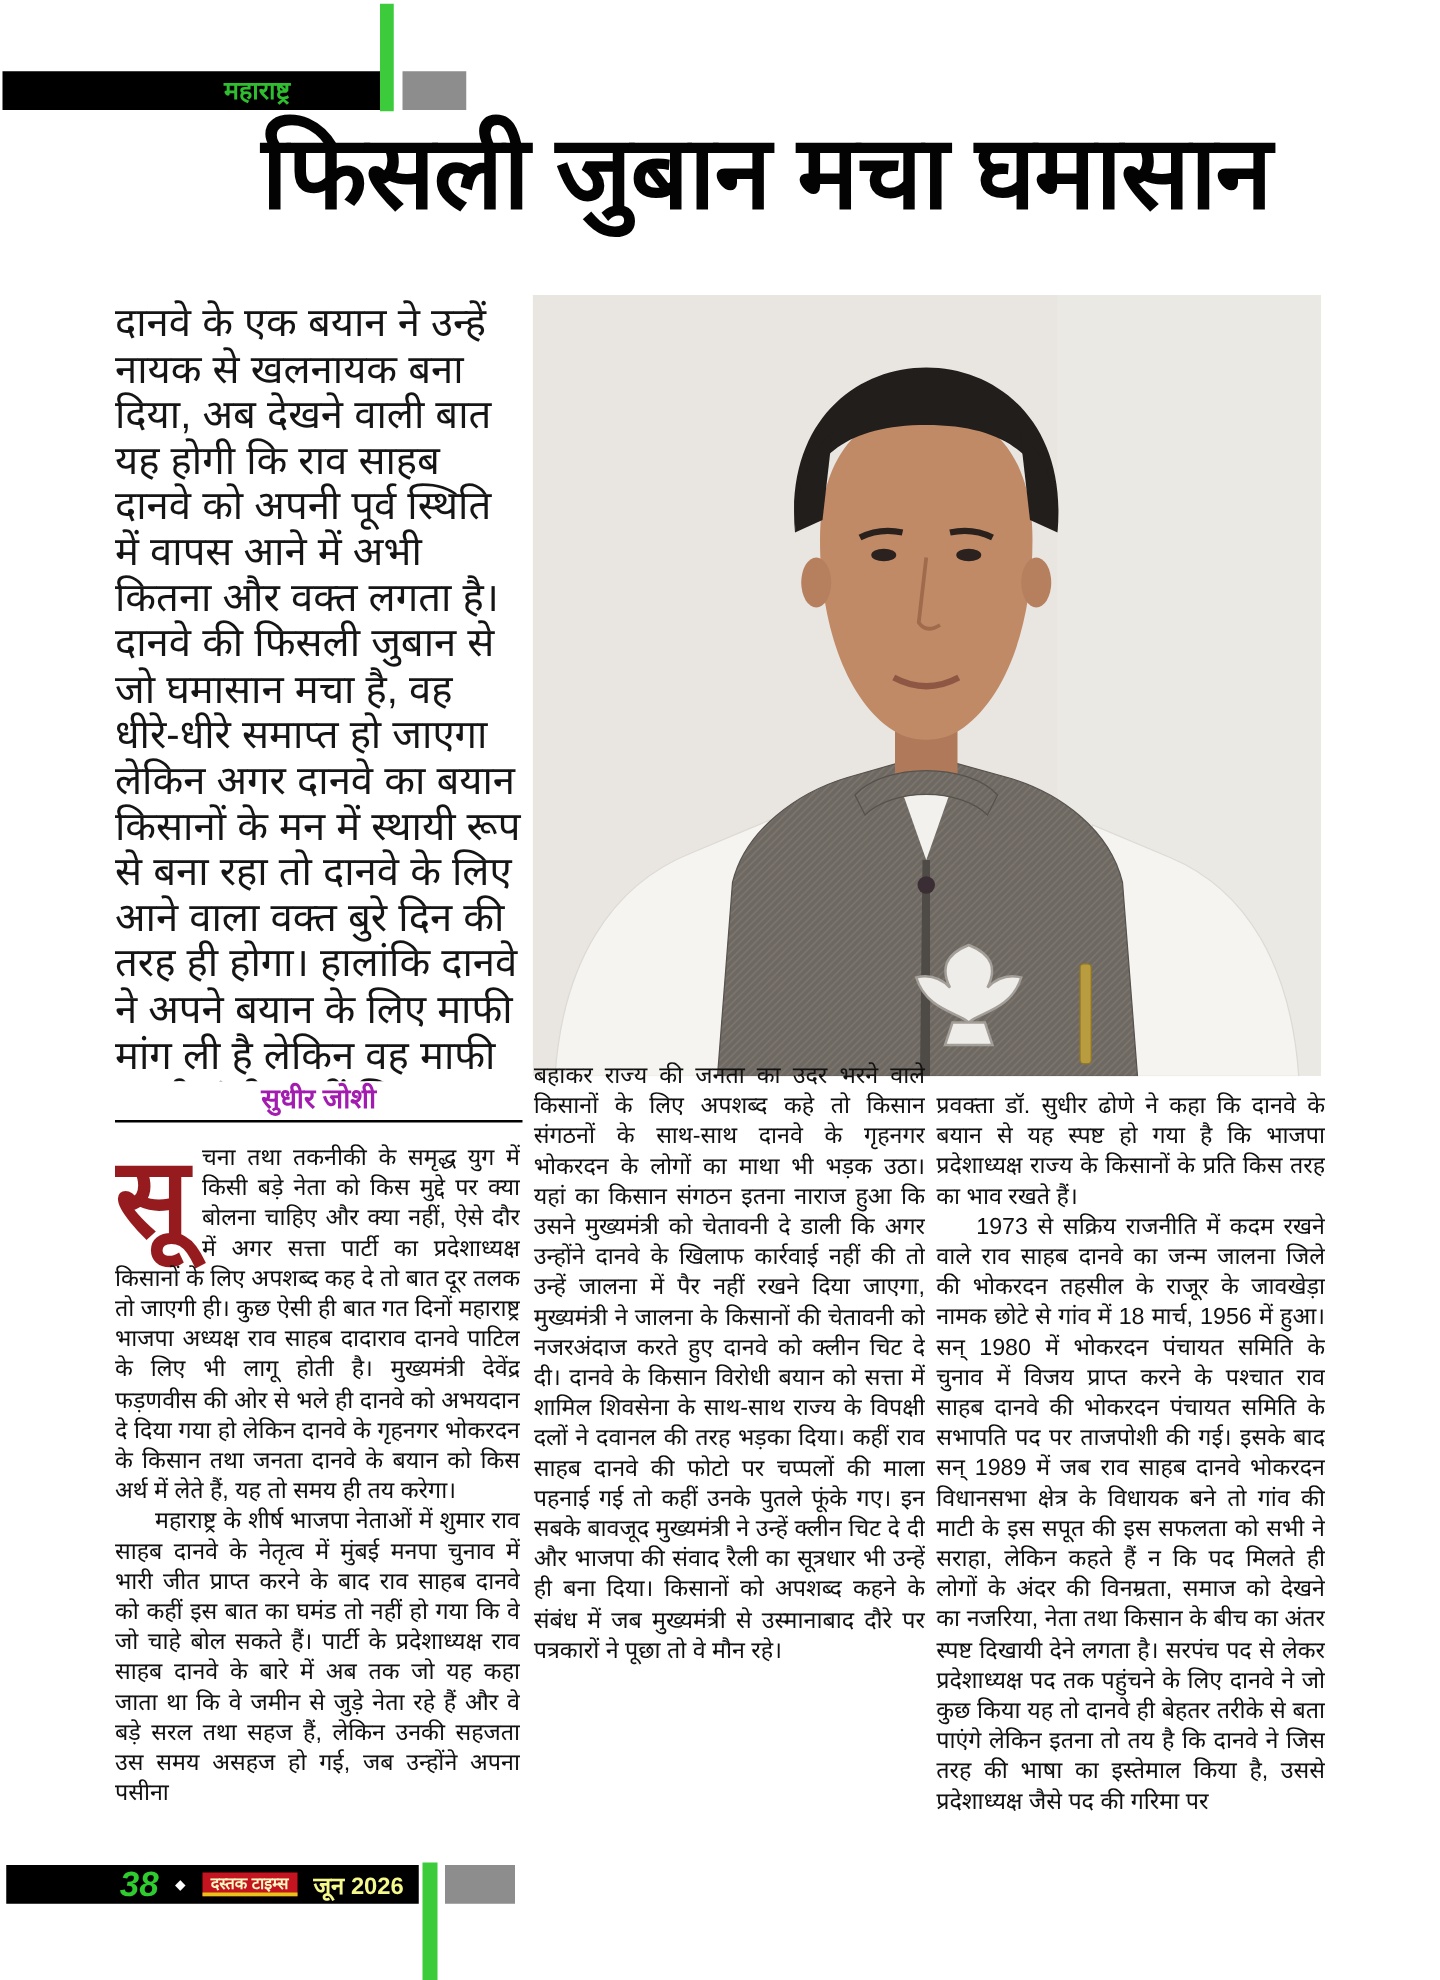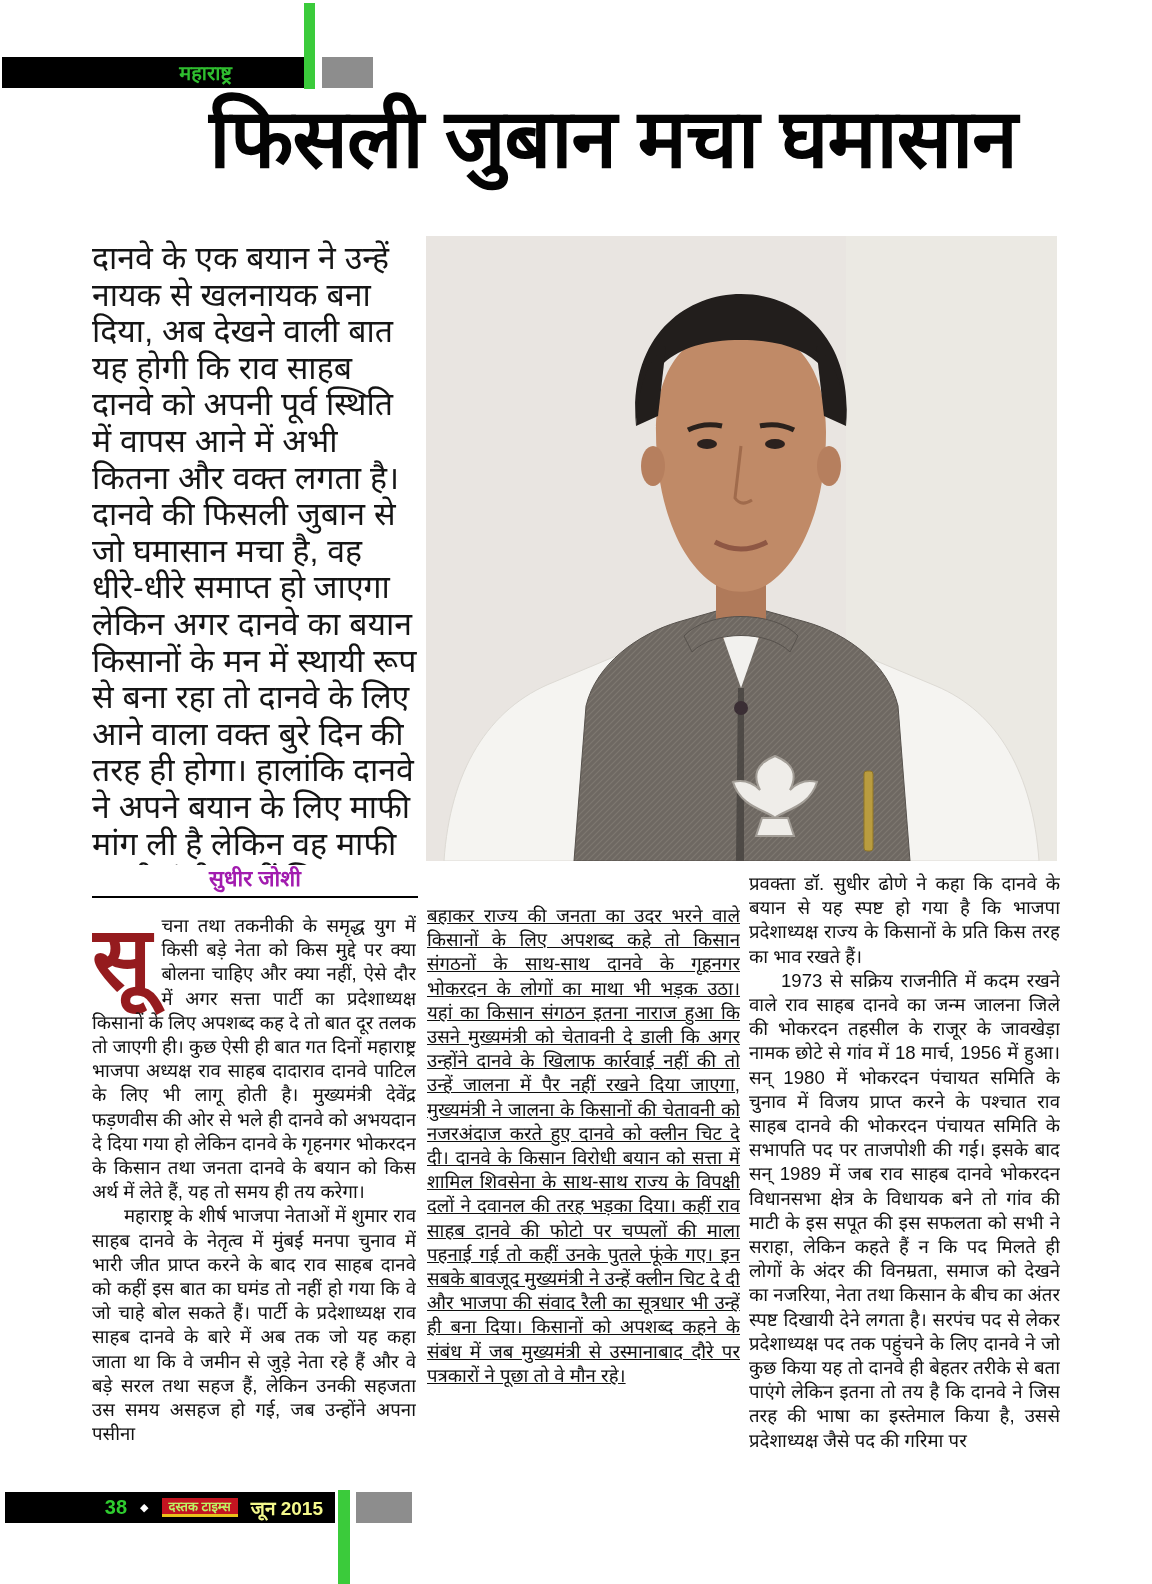--- a/index.html
+++ b/index.html
@@ -31,37 +31,37 @@
   
   .byline{
     position:absolute;left:92px;top:862px;width:326px;text-align:center;
     font-size:22px;font-weight:bold;color:#a21caf;
   }
   .byline-rule{position:absolute;left:92px;top:896px;width:326px;height:0;border-top:2px solid #000;}
   
   .col{position:absolute;overflow:hidden;font-size:18.6px;line-height:24.2px;
        text-align:justify;color:#101010;}
   .col1{left:92px;top:914px;width:324px;height:566px;}
-  .col2{left:427px;top:904px;width:313px;height:608px;text-decoration:underline;}
+  .col2{left:427px;top:848px;width:313px;height:608px;}
   .col3{left:749px;top:872px;width:311px;height:608px;}
   .col p{margin:0;}
   .col p.indent{text-indent:32px;}
   .dropcap{
     float:left;color:#951b1e;font-weight:bold;
     font-size:88px;line-height:78px;padding:6px 10px 2px 0;
   }
   
   .footerbar{
     position:absolute;left:5px;top:1492px;width:330px;height:31px;background:#000;
     display:flex;align-items:center;justify-content:flex-end;gap:13px;padding-right:12px;box-sizing:border-box;
   }
-  .page-number{color:#2fcc2f;font-size:20px;font-weight:bold;}
+  .page-number{color:#2fcc2f;font-size:28px;font-weight:bold;font-style:italic;}
   .diamond{color:#ffffff;font-size:11px;}
   .magazine-logo{
-    background:#c41420;color:#bef264;font-weight:bold;font-size:13px;line-height:15px;
+    background:#c41420;color:#fef9c3;font-weight:bold;font-size:13px;line-height:15px;
     padding:1px 7px 0 7px;border-bottom:3px solid #e8c21a;white-space:nowrap;text-align:center;
   }
   .issue-date{color:#f5f98c;font-size:19px;font-weight:bold;}
   .vline-bottom{position:absolute;left:338px;top:1490px;width:12px;height:94px;background:#3bcb3b;}
   .graybox-bottom{position:absolute;left:356px;top:1492px;width:56px;height:31px;background:#8d8d8d;}
 </style>
 </head>
 <body>
 
 <div class="page">
@@ -136,18 +136,18 @@
 
   <div class="col col3">
     <p>प्रवक्ता डॉ. सुधीर ढोणे ने कहा कि दानवे के बयान से यह स्पष्ट हो गया है कि भाजपा प्रदेशाध्यक्ष राज्य के किसानों के प्रति किस तरह का भाव रखते हैं।</p>
     <p class="indent">1973 से सक्रिय राजनीति में कदम रखने वाले राव साहब दानवे का जन्म जालना जिले की भोकरदन तहसील के राजूर के जावखेड़ा नामक छोटे से गांव में 18 मार्च, 1956 में हुआ। सन् 1980 में भोकरदन पंचायत समिति के चुनाव में विजय प्राप्त करने के पश्चात राव साहब दानवे की भोकरदन पंचायत समिति के सभापति पद पर ताजपोशी की गई। इसके बाद सन् 1989 में जब राव साहब दानवे भोकरदन विधानसभा क्षेत्र के विधायक बने तो गांव की माटी के इस सपूत की इस सफलता को सभी ने सराहा, लेकिन कहते हैं न कि पद मिलते ही लोगों के अंदर की विनम्रता, समाज को देखने का नजरिया, नेता तथा किसान के बीच का अंतर स्पष्ट दिखायी देने लगता है। सरपंच पद से लेकर प्रदेशाध्यक्ष पद तक पहुंचने के लिए दानवे ने जो कुछ किया यह तो दानवे ही बेहतर तरीके से बता पाएंगे लेकिन इतना तो तय है कि दानवे ने जिस तरह की भाषा का इस्तेमाल किया है, उससे प्रदेशाध्यक्ष जैसे पद की गरिमा पर</p>
   </div>
 
   <div class="footerbar">
     <span class="page-number">38</span>
     <span class="diamond">◆</span>
     <span class="magazine-logo">दस्तक टाइम्स</span>
-    <span class="issue-date">जून 2015</span>
+    <span class="issue-date">जून 2026</span>
   </div>
   <div class="vline-bottom"></div>
   <div class="graybox-bottom"></div>
 
 </div>
 
 </body></html>

